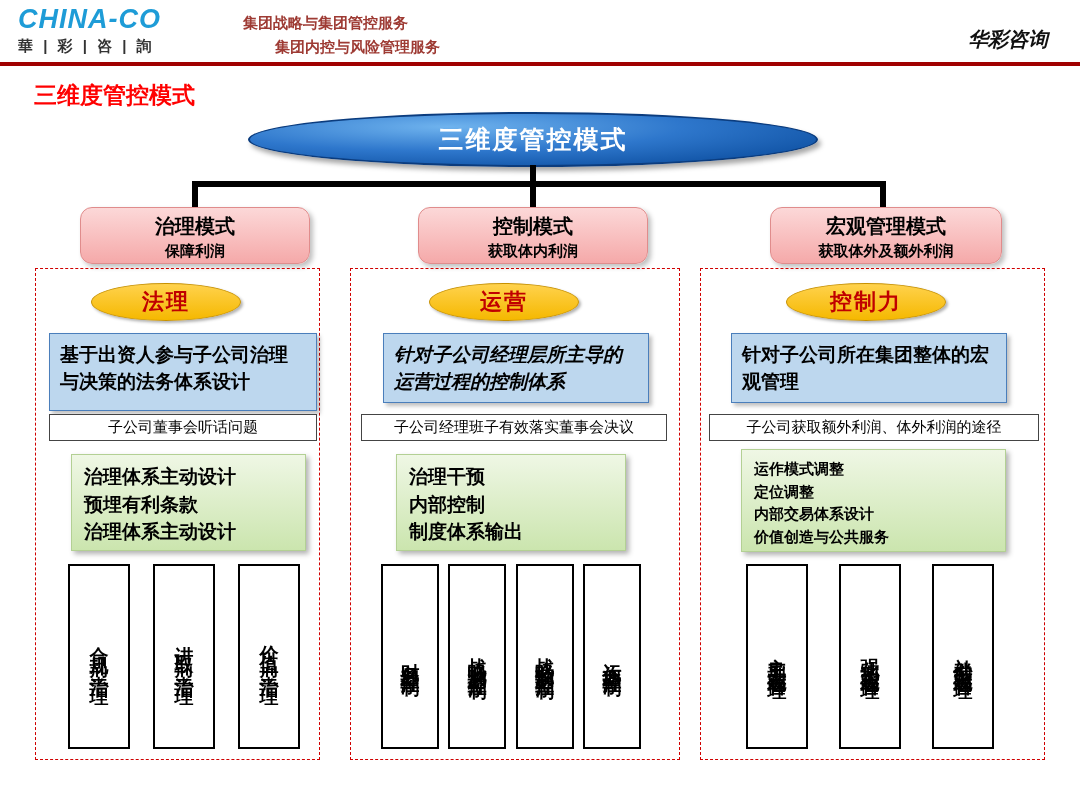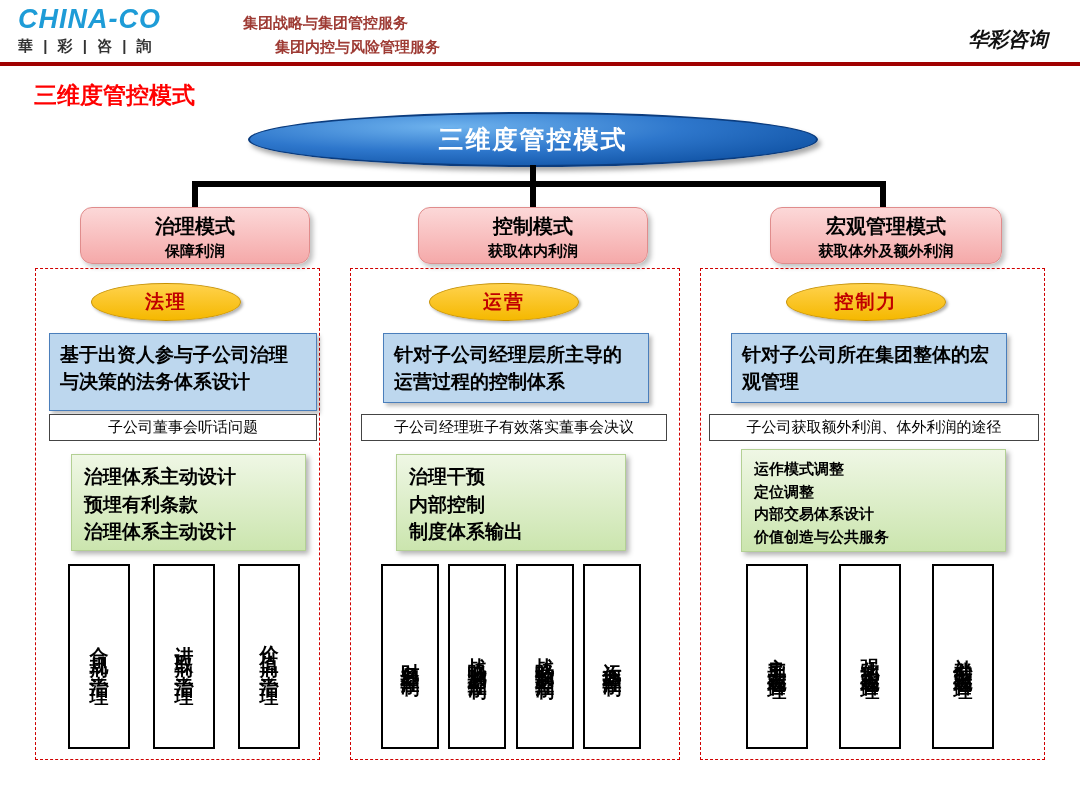--- a/index.html
+++ b/index.html
@@ -58,35 +58,35 @@
   .c2 { left: 350px; width: 330px; }
   .c3 { left: 700px; width: 345px; }
 
   
   .badge {
     position: absolute; height: 38px; border-radius: 50%;
     background: linear-gradient(180deg, #FFD24D 0%, #F5B800 100%);
     border: 1px solid #C79100;
     box-shadow: 2px 2px 3px rgba(0,0,0,0.3);
     display: flex; align-items: center; justify-content: center;
-    color: #C00000; font-size: 19px; font-weight: bold; letter-spacing: 2px;
+    color: #C00000; font-size: 22px; font-weight: bold; letter-spacing: 2px;
   }
   .c1 .badge { left: 55px; top: 14px; width: 150px; }
   .c2 .badge { left: 78px; top: 14px; width: 150px; }
   .c3 .badge { left: 85px; top: 14px; width: 160px; }
 
   
   .desc {
     position: absolute; top: 64px;
     background: #BDD7EE; border: 1.5px solid #4A7EBB;
     box-shadow: 3px 3px 4px rgba(0,0,0,0.25);
     padding: 8px 10px; font-size: 19px; font-weight: bold; color: #000; line-height: 1.4;
   }
   .c1 .desc { left: 13px; width: 268px; height: 78px; }
-  .c2 .desc { left: 32px; width: 266px; height: 70px; }
+  .c2 .desc { left: 32px; width: 266px; height: 70px; font-style: italic; }
   .c3 .desc { left: 30px; width: 276px; height: 70px; }
 
   
   .note {
     position: absolute; top: 145px; height: 27px;
     background: #ffffff; border: 1px solid #444;
     display: flex; align-items: center; justify-content: center;
     font-size: 15px; color: #000;
   }
   .c1 .note { left: 13px; width: 268px; }

